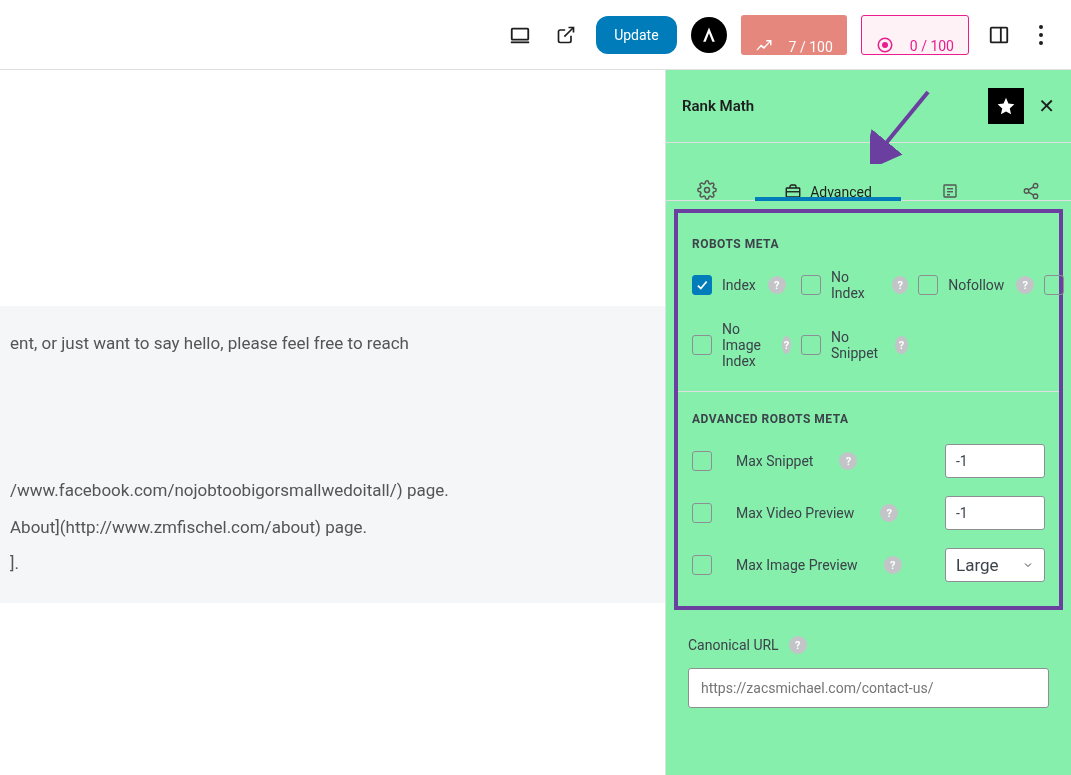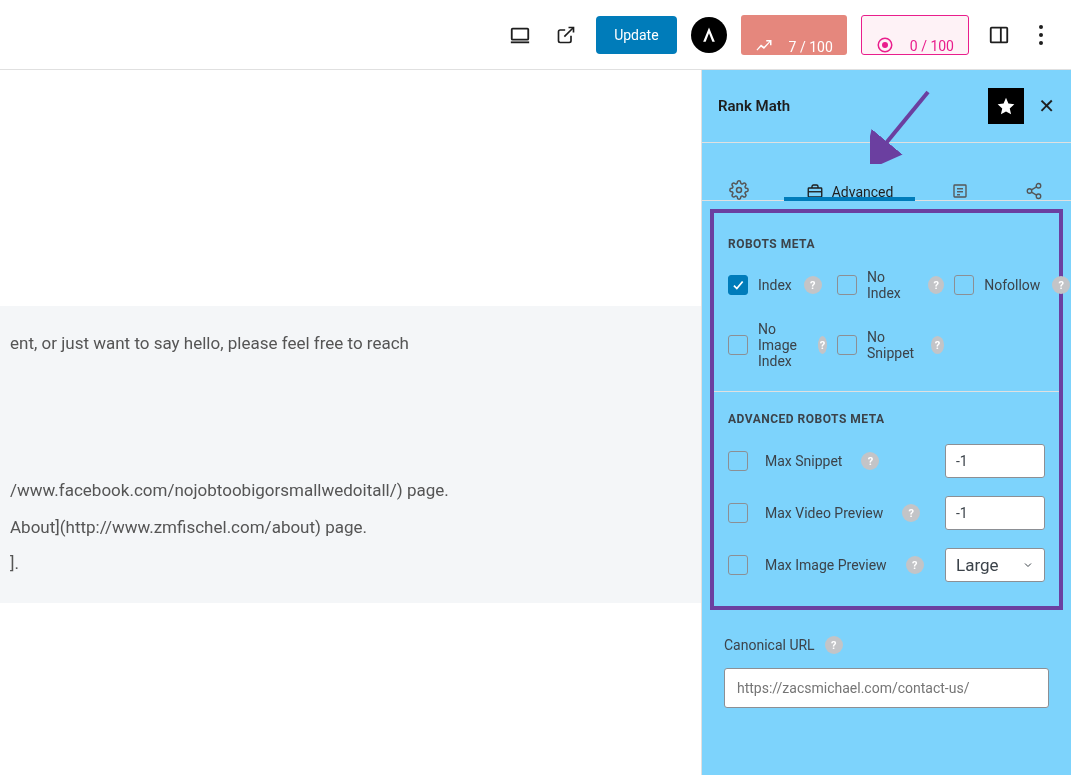--- a/index.html
+++ b/index.html
@@ -1,28 +1,28 @@
 <!DOCTYPE html>
 <html><head>
 <meta charset="utf-8">
 <style>
 *{box-sizing:border-box;margin:0;padding:0;font-family:-apple-system,BlinkMacSystemFont,"Segoe UI",Roboto,sans-serif}
 body{width:1071px;height:775px;background:#fff;overflow:hidden;position:relative}
 .topbar{height:70px;display:flex;align-items:center;justify-content:flex-end;padding:0 18px;gap:14px;border-bottom:1px solid #e0e0e0}
 .ico-btn{width:32px;height:32px;display:flex;align-items:center;justify-content:center;color:#1e1e1e;cursor:pointer}
-.btn-update{background:#007cba;color:#fff;border:none;padding:11px 18px;font-size:14px;border-radius:4px;cursor:pointer}
+.btn-update{background:#007cba;color:#fff;border:none;padding:11px 18px;font-size:14px;border-radius:12px;cursor:pointer}
 .circle-logo{width:36px;height:36px;border-radius:50%;background:#000;display:flex;align-items:center;justify-content:center}
 .score-badge{height:40px;display:flex;align-items:flex-end;gap:16px;padding:0 14px;border-radius:3px;font-size:14px;font-weight:400}
 .score-red{background:#e5877d;color:#fff}
 .score-pink{background:#fef2f6;color:#e91e8c;border:1px solid #e91e8c}
 .kebab{width:24px;display:flex;flex-direction:column;align-items:center;gap:4px;cursor:pointer}
 .kebab span{width:4px;height:4px;border-radius:50%;background:#1e1e1e}
 .main-area{position:absolute;left:0;top:70px;right:370px;bottom:0;overflow:hidden}
 .content-block{position:absolute;left:0;top:236px;right:0;background:#f4f6f8;padding:20px 10px;font-family:"Courier New",monospace;font-size:17px;color:#555;line-height:2.1em;white-space:pre}
-.sidebar{position:absolute;right:0;top:70px;width:370px;bottom:0;border-left:1px solid #e0e0e0;background:#7dd3fc;display:flex;flex-direction:column}
+.sidebar{position:absolute;right:0;top:70px;width:406px;bottom:0;border-left:1px solid #e0e0e0;background:#86efac;display:flex;flex-direction:column}
 .sidebar-head{display:flex;align-items:center;justify-content:space-between;padding:18px 16px;border-bottom:1px solid #e0e0e0;position:relative}
 .sidebar-title{font-size:15px;font-weight:600;color:#1e1e1e}
 .head-right{display:flex;align-items:center;gap:14px}
 .star-badge{width:36px;height:36px;background:#000;display:flex;align-items:center;justify-content:center;color:#fff}
 .close-x{font-size:20px;cursor:pointer;color:#1e1e1e}
 .tabs{display:flex;border-bottom:1px solid #e0e0e0;height:58px}
 .tab{flex:1;display:flex;align-items:flex-end;justify-content:center;gap:8px;cursor:pointer;color:#555;font-size:14px;position:relative}
 .tab.active{color:#1e1e1e}
 .tab.active::after{content:"";position:absolute;bottom:-1px;left:8px;right:8px;height:4px;background:#007cba}
 .tab-adv{flex:2}
@@ -30,21 +30,21 @@
 .highlight-box{border:4px solid #6b3fa0;margin:8px;padding:14px 14px 20px}
 .sect-title{font-size:12px;font-weight:700;letter-spacing:.5px;color:#3c434a;margin:10px 0 18px}
 .robots-grid{display:grid;grid-template-columns:1fr 1fr 1fr 1fr;row-gap:20px;column-gap:10px;margin-bottom:22px}
 .chk-row{display:flex;align-items:center;gap:10px}
 .chk{width:20px;height:20px;border:1.5px solid #8c8f94;border-radius:3px;display:flex;align-items:center;justify-content:center;flex-shrink:0;cursor:pointer}
 .chk.on{background:#007cba;border-color:#007cba}
 .chk-label{font-size:14px;color:#3c434a}
 .help{width:18px;height:18px;border-radius:50%;background:#c3c4c7;color:#fff;font-size:11px;font-weight:700;display:flex;align-items:center;justify-content:center;margin-left:2px}
 .divider{height:1px;background:#e0e0e0;margin:0 -14px 20px}
 .adv-row{display:flex;align-items:center;justify-content:space-between;margin-bottom:18px}
-.adv-left{display:flex;align-items:center;gap:17px}
+.adv-left{display:flex;align-items:center;gap:24px}
 .mini-input{width:100px;height:34px;border:1px solid #8c8f94;border-radius:3px;padding:0 10px;font-size:14px;color:#3c434a}
 .mini-select{width:100px;height:34px;border:1px solid #8c8f94;border-radius:3px;padding:0 10px;font-size:17px;color:#3c434a;background:#fff;display:flex;align-items:center;justify-content:space-between;cursor:pointer}
 .canon{padding:18px 22px}
 .canon-head{display:flex;align-items:center;gap:8px;margin-bottom:14px}
 .canon-title{font-size:14px;font-weight:400;color:#3c434a}
 .canon-input{width:100%;height:40px;border:1px solid #8c8f94;border-radius:3px;padding:0 12px;font-size:14px;color:#9ca0a5}
 .arrow-annot{position:absolute;left:870px;top:84px;pointer-events:none}
 svg{display:block}
 </style>
 </head>

